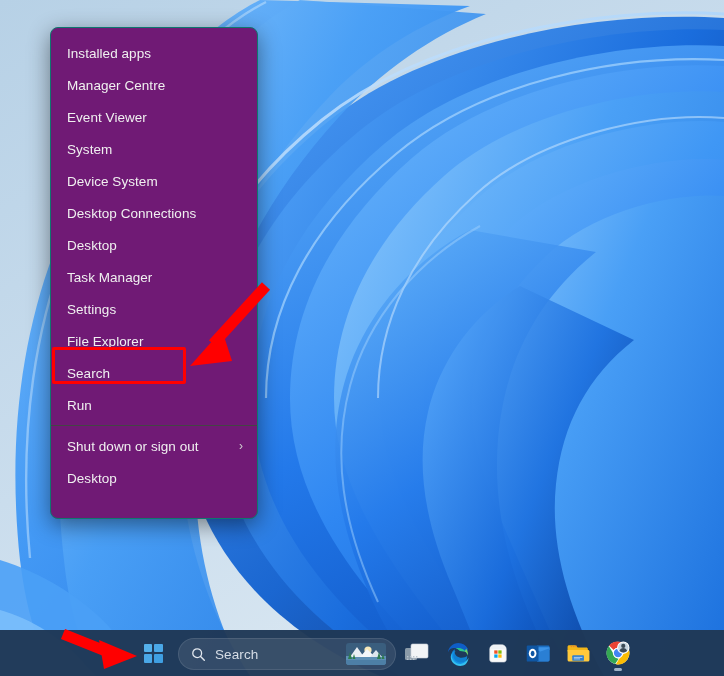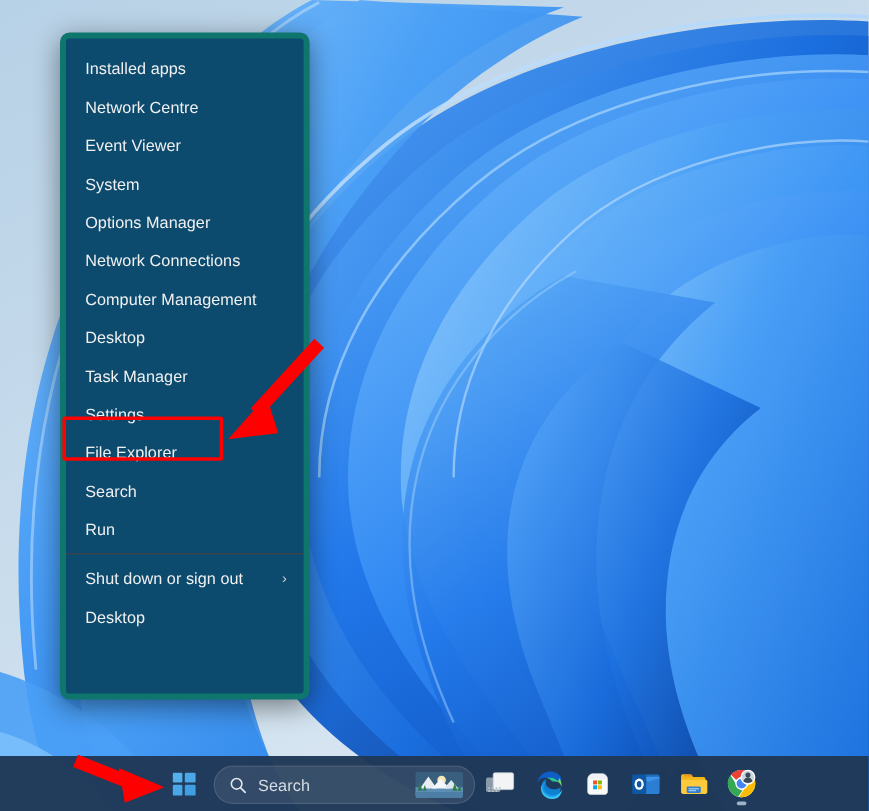--- a/index.html
+++ b/index.html
@@ -118,23 +118,23 @@
     border-radius: 2px;
     background: #9fb3c8;
   }
 
   
   #winx-menu {
     position: absolute;
     left: 50px;
     top: 27px;
     width: 208px;
-    height: 556px;
-    background: #0c4a6e;
-    border: 5px solid #0f766e;
+    height: 492px;
+    background: #701a75;
+    border: 1px solid #0f766e;
     border-radius: 8px;
     box-shadow: 0 6px 22px rgba(0,0,0,0.45);
     z-index: 20;
     box-sizing: border-box;
     padding-top: 9px;
     overflow: hidden;
   }
   .menu-item {
     height: 32px;
     display: flex;
@@ -277,36 +277,33 @@
       </g>
     </svg>
   </div>
 
   <div id="winx-menu">
 
     <div class="menu-item">
       <span class="lbl">Installed apps</span>
     </div>
     <div class="menu-item">
-      <span class="lbl">Network Centre</span>
+      <span class="lbl">Manager Centre</span>
     </div>
     <div class="menu-item">
       <span class="lbl">Event Viewer</span>
     </div>
     <div class="menu-item">
       <span class="lbl">System</span>
     </div>
     <div class="menu-item">
-      <span class="lbl">Options Manager</span>
-    </div>
-    <div class="menu-item">
-      <span class="lbl">Network Connections</span>
-    </div>
-    <div class="menu-item">
-      <span class="lbl">Computer Management</span>
+      <span class="lbl">Device System</span>
+    </div>
+    <div class="menu-item">
+      <span class="lbl">Desktop Connections</span>
     </div>
     <div class="menu-item">
       <span class="lbl">Desktop</span>
     </div>
     <div class="menu-item">
       <span class="lbl">Task Manager</span>
     </div>
     <div class="menu-item">
       <span class="lbl">Settings</span>
     </div>

